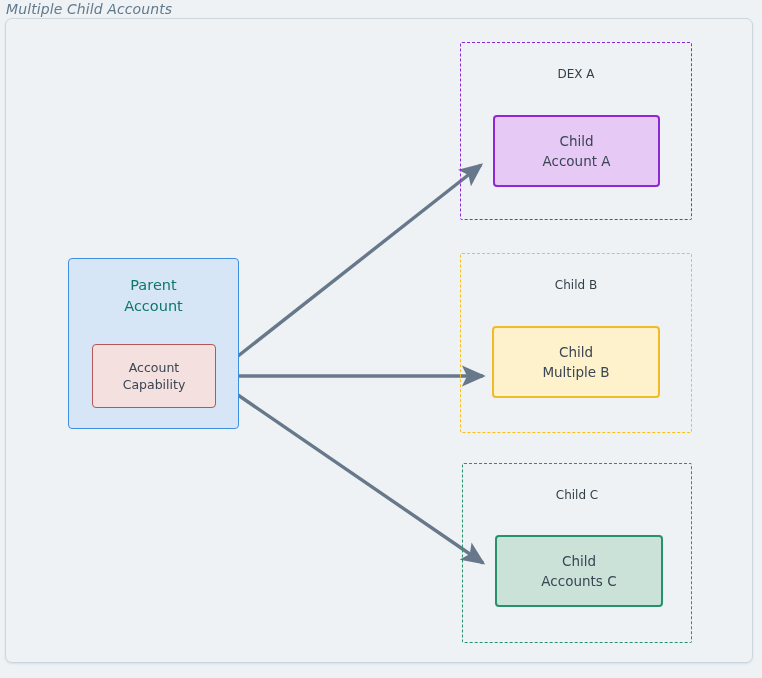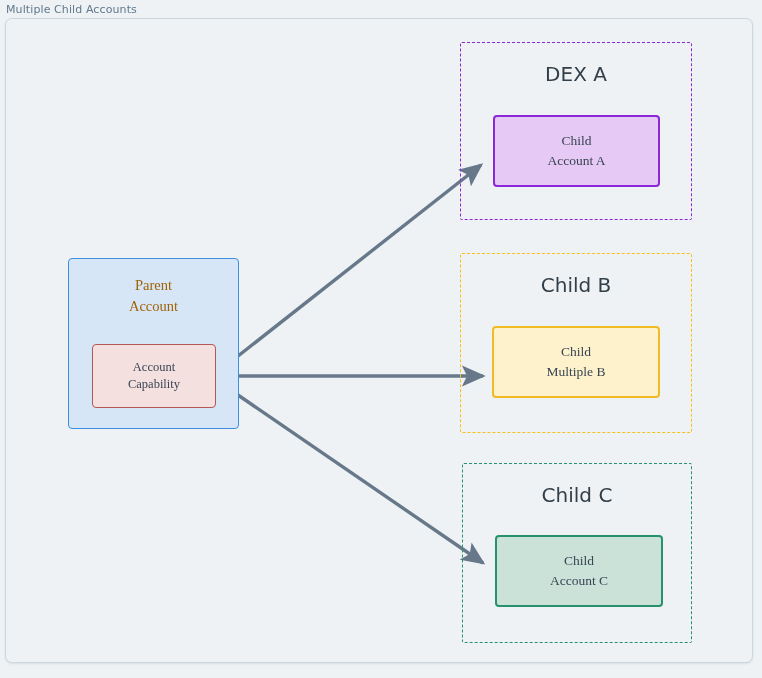--- a/index.html
+++ b/index.html
@@ -17,25 +17,26 @@
     width: 762px;
     height: 678px;
     background: #eef2f5;
   }
 
   
   #diagram-title {
     position: absolute;
     left: 6px;
     top: 3px;
-    font-size: 11px;
+    font-size: 14px;
     line-height: 13px;
     color: #61798c;
     letter-spacing: 0.1px;
     white-space: nowrap;
+    font-style: italic;
   }
 
   
   #canvas-frame {
     position: absolute;
     left: 5px;
     top: 18px;
     width: 748px;
     height: 645px;
     background: #eef2f5;
@@ -63,39 +64,38 @@
     flex-direction: column;
     align-items: center;
     justify-content: center;
     border-radius: 4px;
     text-align: center;
   }
 
   .node .line {
     display: block;
     white-space: nowrap;
-    font-family: Liberation Serif, serif;
   }
 
   
   #parent-account {
     left: 68px;
     top: 258px;
     width: 171px;
     height: 171px;
     background: #d6e6f7;
     border: 1.6px solid #3f8fe0;
     border-radius: 4px;
     justify-content: flex-start;
     padding-top: 16px;
   }
   #parent-account .title-lines {
     font-size: 14.5px;
     line-height: 21px;
-    color: #a16207;
+    color: #0f766e;
   }
 
   
   #account-capability {
     left: 92px;
     top: 344px;
     width: 124px;
     height: 64px;
     background: #f5e0e0;
     border: 1.5px solid #b35757;
@@ -113,21 +113,21 @@
     border-width: 1.8px;
     border-radius: 2px;
     background: transparent;
   }
   .cluster-label {
     position: absolute;
     left: 0;
     right: 0;
     top: 22px;
     text-align: center;
-    font-size: 20px;
+    font-size: 12px;
     line-height: 18px;
     color: #333f48;
     white-space: nowrap;
   }
 
   #cluster-dex-a   { left: 460px; top: 42px;  width: 232px; height: 178px; border-color: #8d28d8; }
   #cluster-defi-b  { left: 460px; top: 253px; width: 232px; height: 180px; border-color: #fac015; }
   #cluster-game-c  { left: 462px; top: 463px; width: 230px; height: 180px; border-color: #27916b; }
 
   
@@ -209,17 +209,17 @@
       <span class="line">Multiple B</span>
     </div>
   </div>
 
   <div class="cluster" id="cluster-game-c">
     <div class="cluster-label">Child C</div>
   </div>
   <div class="node" id="child-c">
     <div class="child-text">
       <span class="line">Child</span>
-      <span class="line">Account C</span>
+      <span class="line">Accounts C</span>
     </div>
   </div>
 
 </div>
 
 </body></html>

